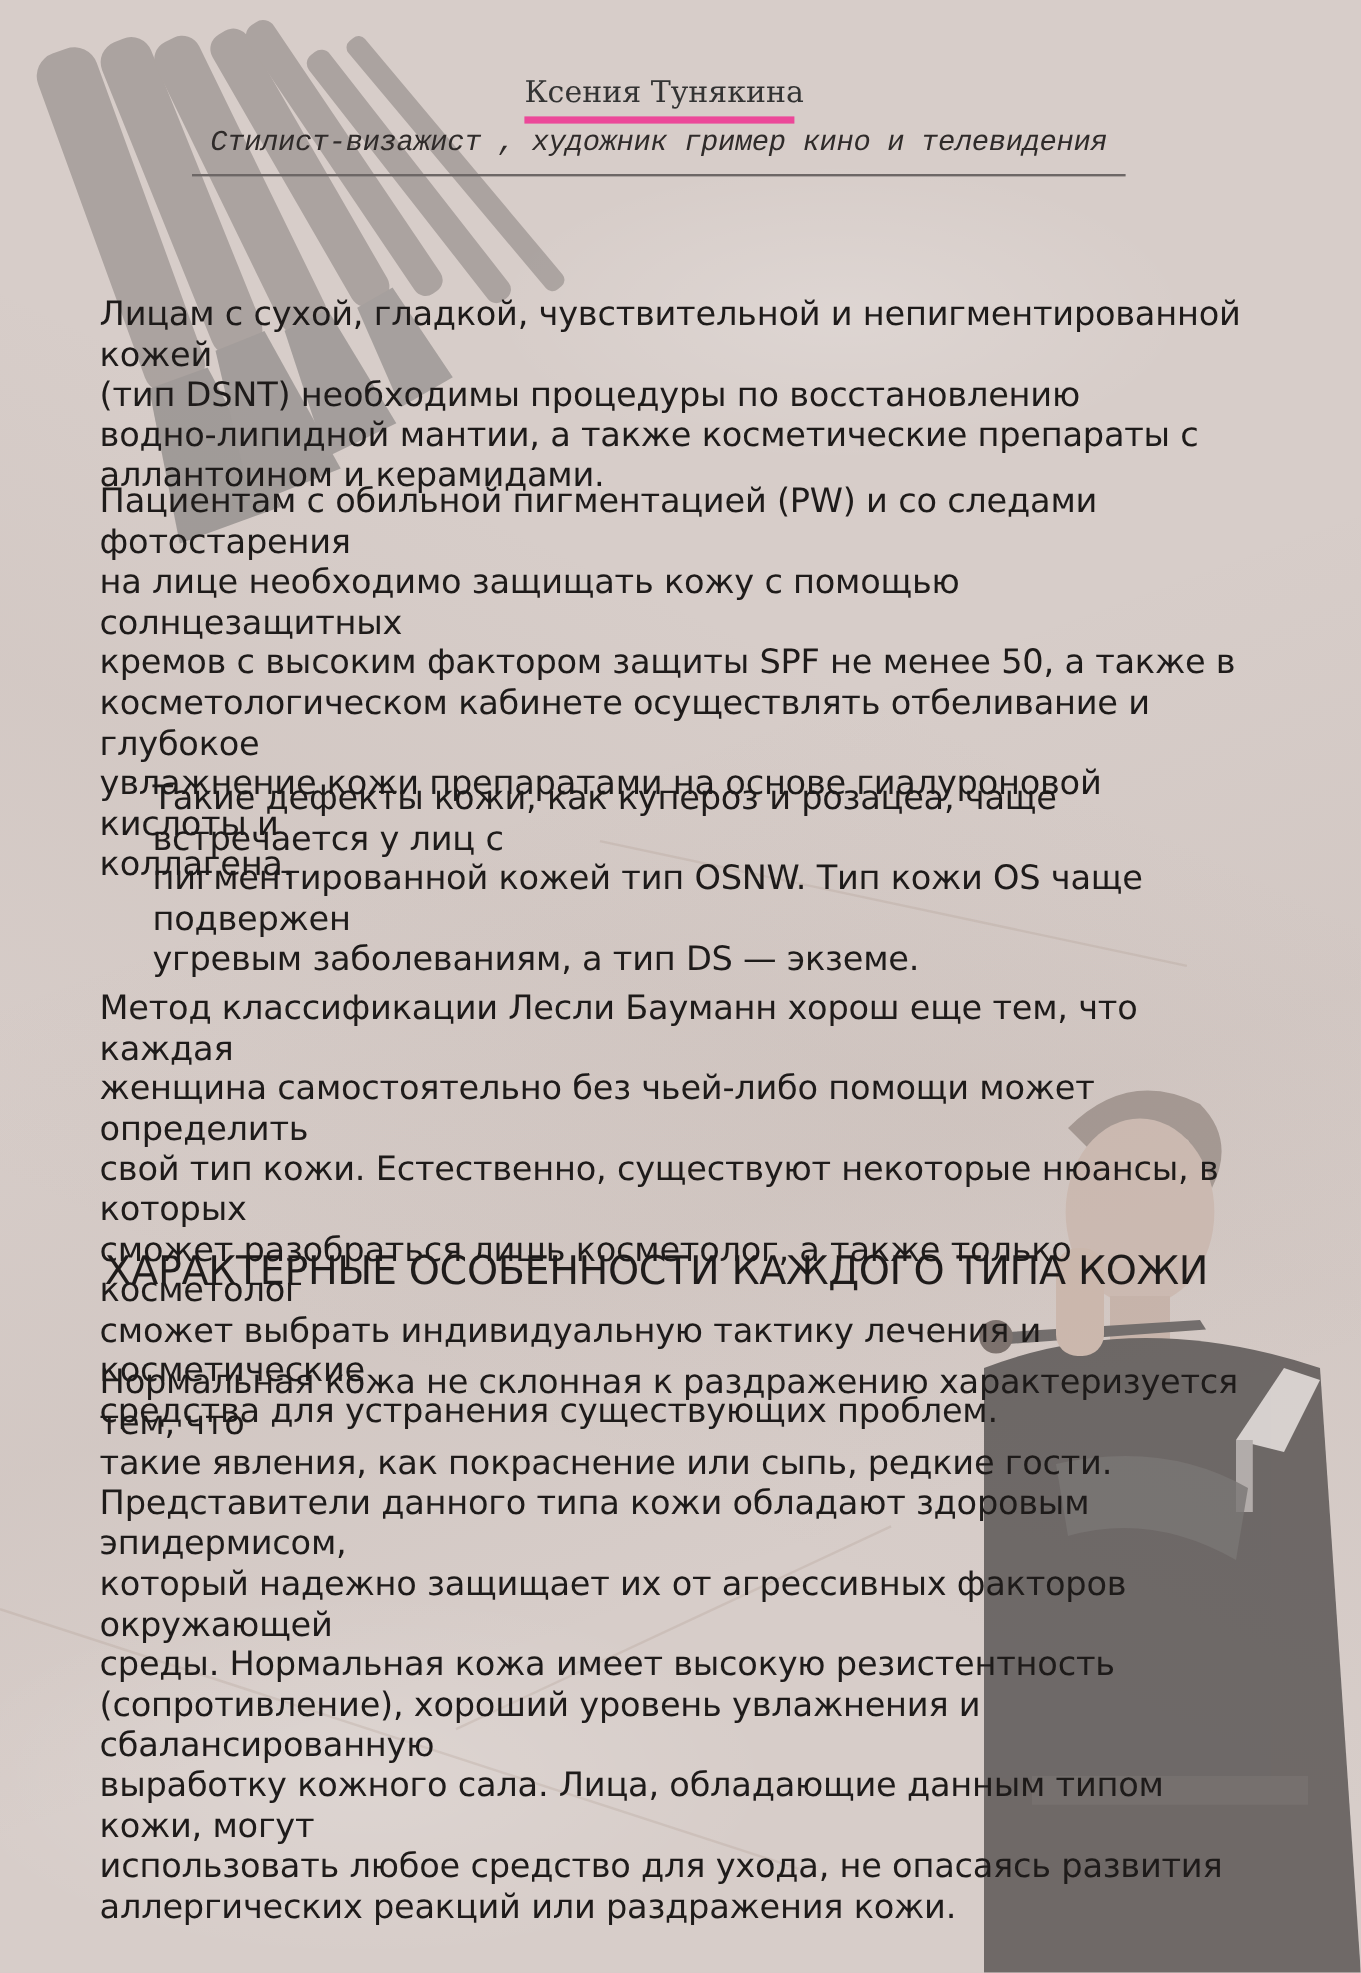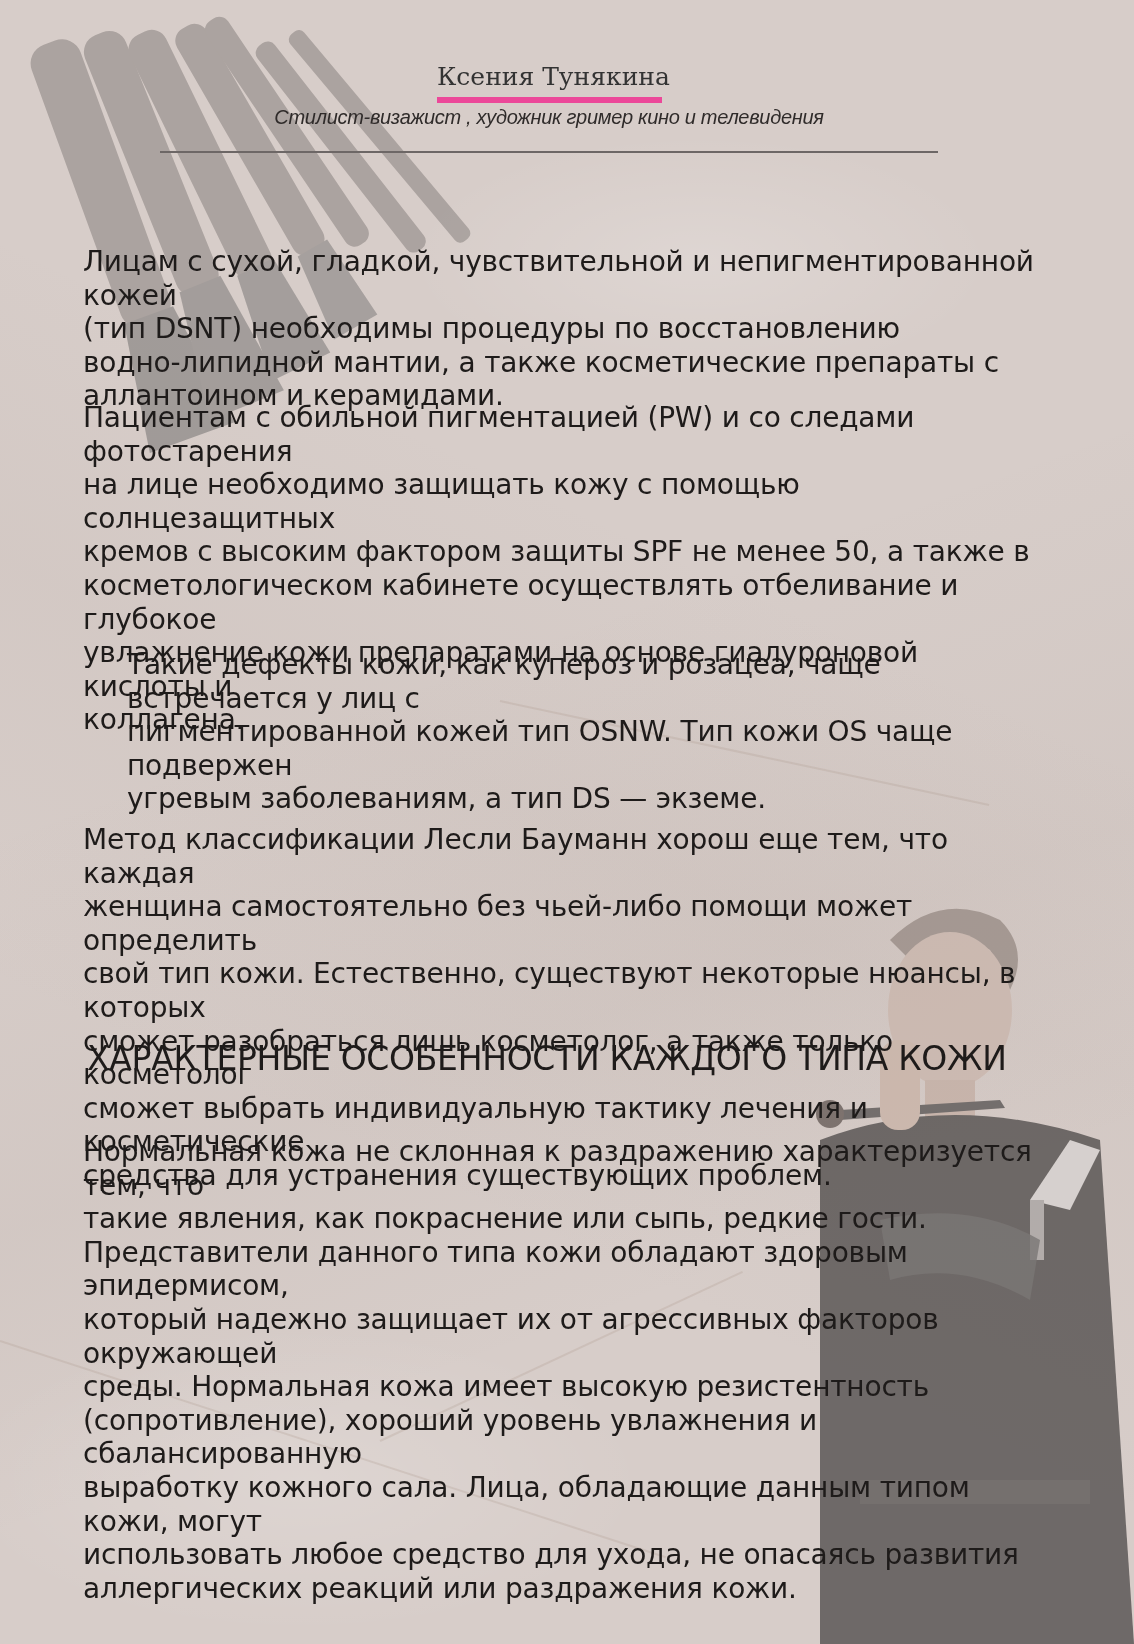--- a/index.html
+++ b/index.html
@@ -25,22 +25,22 @@
 
     .header { position: absolute; left: 0; top: 0; width: 1134px; }
     .title {
       position: absolute; left: 437px; top: 62px; width: 225px;
       font-family: "DejaVu Serif", serif; font-size: 25px; color: #333;
       text-align: center; padding-bottom: 6px; border-bottom: 6px solid #ec4899;
       white-space: nowrap;
     }
     .subtitle {
       position: absolute; left: 160px; top: 106px; width: 778px;
-      font-family: Liberation Sans, sans-serif; font-style: italic; font-size: 20px; color: #2f2b2a;
-      text-align: center; padding-bottom: 22px; border-bottom: 2px solid #6d6766;
+      font-family: Liberation Mono, monospace; font-style: italic; font-size: 24px; color: #2f2b2a;
+      text-align: center; padding-bottom: 12px; border-bottom: 2px solid #6d6766;
       white-space: nowrap; letter-spacing: -0.3px;
     }
     .content { position: absolute; left: 83px; top: 245px; width: 960px; }
     .para {
       font-size: 28px; line-height: 33.6px; margin: 0; white-space: pre-line;
       letter-spacing: -0.2px;
     }
     .p1 { position: absolute; top: 0; }
     .p2 { position: absolute; top: 156px; }
     .p3 { position: absolute; top: 403px; margin-left: 44px; }

